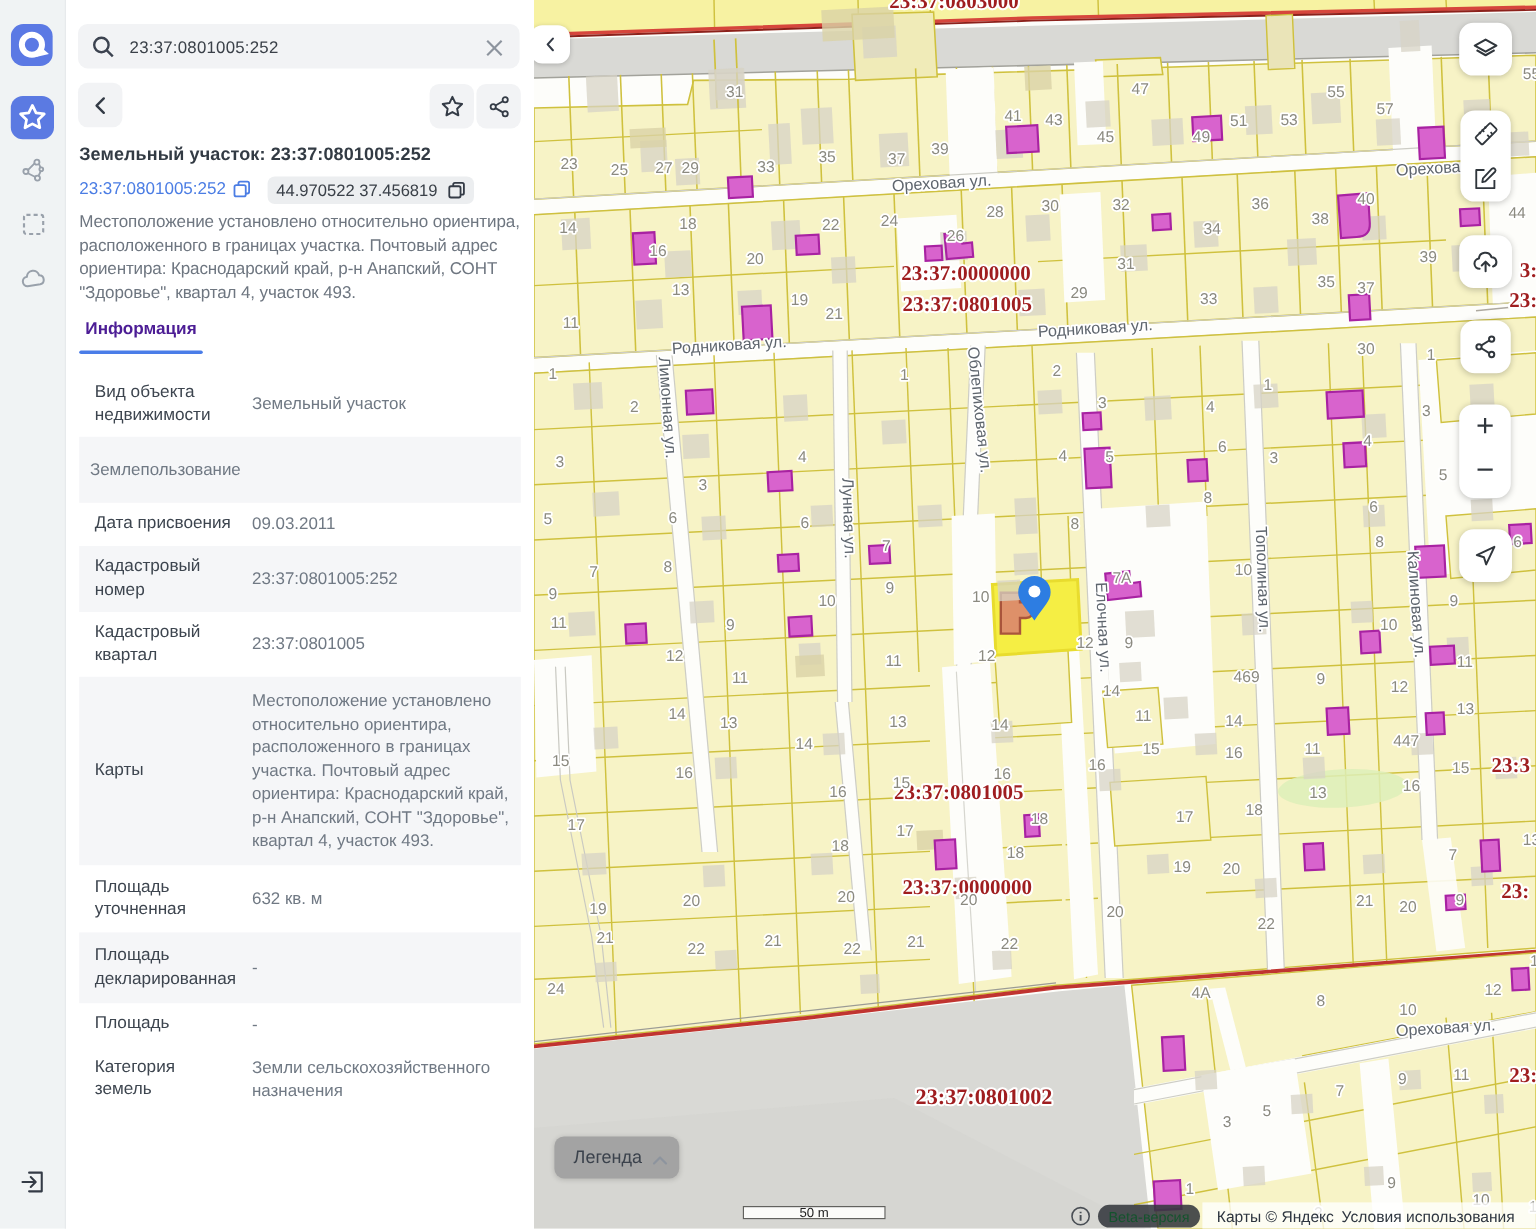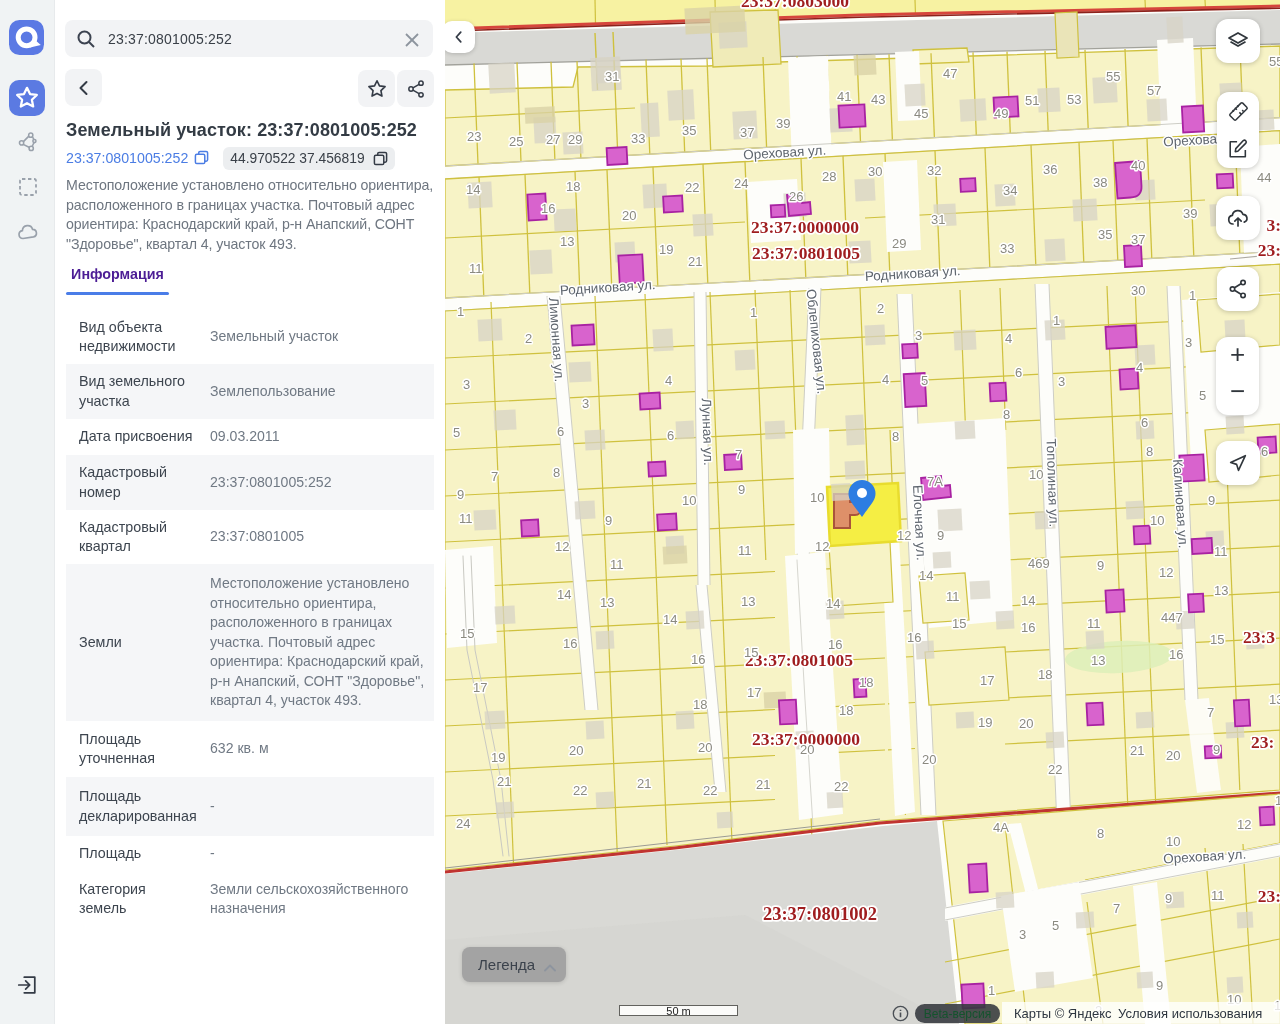--- a/index.html
+++ b/index.html
@@ -4,21 +4,21 @@
 * { margin:0; padding:0; box-sizing:border-box; }
 html,body { width:1280px; height:1024px; overflow:hidden; font-family:"Liberation Sans",sans-serif; }
 #app { position:relative; width:1280px; height:1024px; background:#fff; }
 #rail { position:absolute; left:0; top:0; width:55px; height:1024px; background:#f0f3f4; border-right:1px solid #e7eaec; box-sizing:border-box; }
 .railbtn { position:absolute; left:9px; width:37px; height:37px; border-radius:10px; background:#5b7ae2; display:flex; align-items:center; justify-content:center; }
 .railico { position:absolute; left:17px; }
 #panel { position:absolute; left:55px; top:0; width:390px; height:1024px; background:#fff; }
 #search { position:absolute; left:10px; top:20px; width:368px; height:37px; background:#f2f3f5; border-radius:8px; display:flex; align-items:center; }
 #search .t { font-size:14px; color:#3a4048; margin-left:12px; letter-spacing:.2px }
 .sqbtn { position:absolute; width:37px; height:37px; background:#f2f3f5; border-radius:8px; display:flex; align-items:center; justify-content:center; }
-#title { position:absolute; left:11px; top:120px; font-size:18px; font-weight:bold; color:#333b44; letter-spacing:.1px }
+#title { position:absolute; left:11px; top:120px; font-size:15px; font-weight:bold; color:#333b44; letter-spacing:.1px }
 #chips { position:absolute; left:11px; top:146px; height:24px; display:flex; align-items:center; }
 #chips .lnk { color:#4b7de4; font-size:14.2px; }
 #chips .chip { margin-left:14px; background:#eceef0; border-radius:6px; height:23px; display:flex; align-items:center; padding:0 7px; font-size:13.8px; color:#3a4048; }
 #para { position:absolute; left:11px; top:176px; width:376px; font-size:14.2px; letter-spacing:-0.1px; line-height:19.5px; color:#6e7680; }
 #tab { position:absolute; left:11px; top:266px; font-size:14.3px; font-weight:bold; color:#4c1d95; width:103px; text-align:center; }
 #tabline { position:absolute; left:11px; top:292px; width:103px; height:3px; background:#4a7de8; border-radius:2px; }
 #tbl { position:absolute; left:11px; top:310px; width:368px; font-size:14.3px; }
 #tbl > div { display:flex; align-items:center; }
 #tbl > div.g { background:#f5f6f8; }
 #tbl .lb { width:135px; padding-left:13px; box-sizing:border-box; color:#3d454f; line-height:19.5px; flex:none; }
@@ -670,37 +670,36 @@
     </div>
     <div id="para">Местоположение установлено относительно ориентира, расположенного в границах участка. Почтовый адрес ориентира: Краснодарский край, р-н Анапский, СОНТ "Здоровье", квартал 4, участок 493.</div>
     <div id="tab">Информация</div>
     <div id="tabline"></div>
     <div id="tbl">
         <div style="height:54px">
           <div class="lb">Вид объекта<br>недвижимости</div>
           <div class="vl">Земельный участок</div>
         </div>
         <div class="g" style="height:55px">
-          <div class="lb">Вид земельного<br>участка</div>
           <div class="vl">Землепользование</div>
         </div>
         <div style="height:36px">
           <div class="lb">Дата присвоения</div>
           <div class="vl">09.03.2011</div>
         </div>
         <div class="g" style="height:55px">
           <div class="lb">Кадастровый<br>номер</div>
           <div class="vl">23:37:0801005:252</div>
         </div>
         <div style="height:54px">
           <div class="lb">Кадастровый<br>квартал</div>
           <div class="vl">23:37:0801005</div>
         </div>
         <div class="g" style="height:157px">
-          <div class="lb">Земли</div>
+          <div class="lb">Карты</div>
           <div class="vl">Местоположение установлено относительно ориентира, расположенного в границах участка. Почтовый адрес ориентира: Краснодарский край, р-н Анапский, СОНТ "Здоровье", квартал 4, участок 493.</div>
         </div>
         <div style="height:56px">
           <div class="lb">Площадь<br>уточненная</div>
           <div class="vl">632 кв. м</div>
         </div>
         <div class="g" style="height:59px">
           <div class="lb">Площадь<br>декларированная</div>
           <div class="vl">-</div>
         </div>

